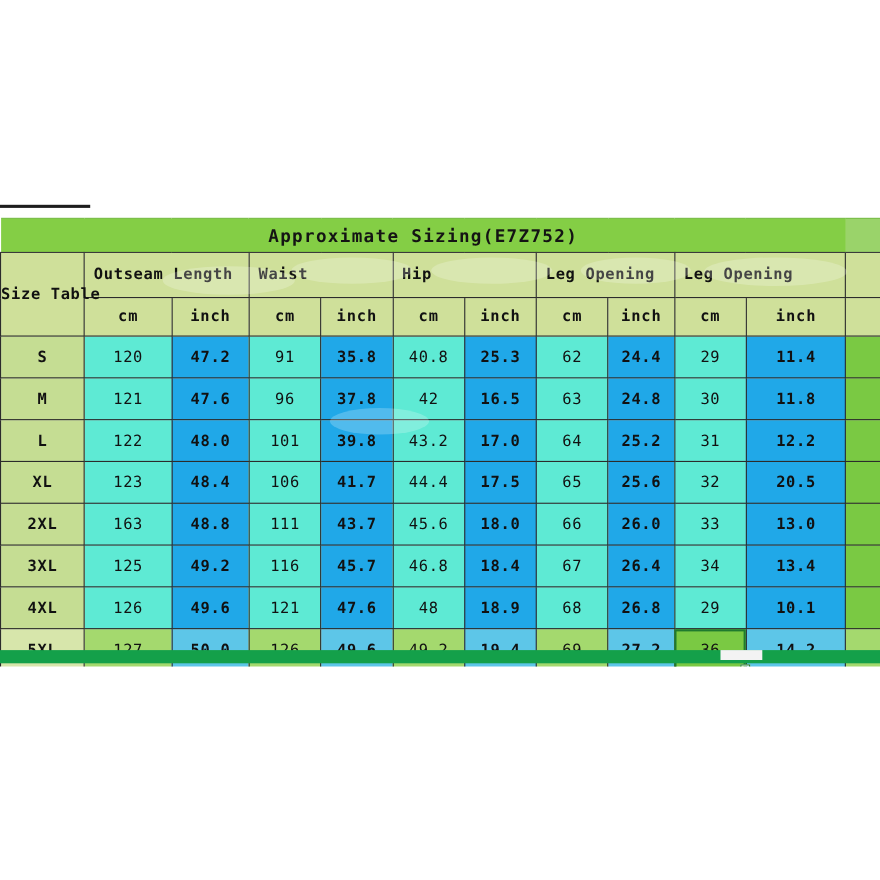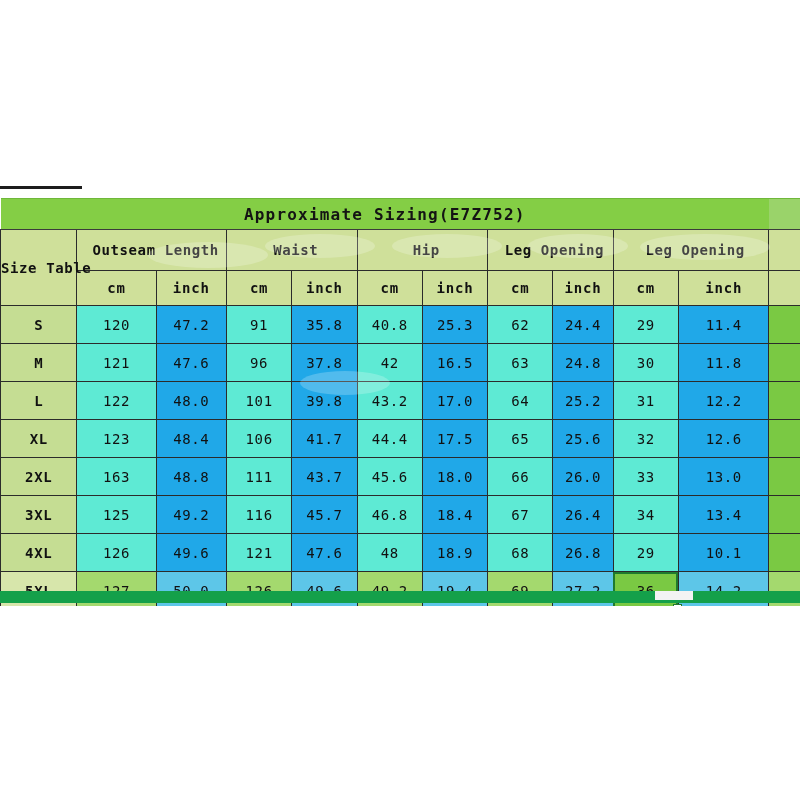--- a/index.html
+++ b/index.html
@@ -90,21 +90,21 @@
 
   
   tr.group-row td,
   tr.unit-row  td {
     background: #cfe09a;
     font-weight: bold;
     color: #111;
   }
   tr.group-row td {
     height: 40px;
-    text-align: center;
+    text-align: left;
     padding-left: 8px;
     font-size: 14px;
     letter-spacing: .6px;
   }
   tr.unit-row td {
     height: 34px;
     font-size: 14px;
     letter-spacing: .8px;
   }
   td.size-label-cell {
@@ -117,21 +117,21 @@
     white-space: nowrap;
     
     text-indent: -8px;
     margin-top: 13px;
   }
 
   
   tr.data-row td { height: 37px; font-size: 14px; letter-spacing: .6px; }
   td.size-col { background: #c5dd93; font-weight: bold; font-size: 14px; }
   td.cm-col   { background: #5eead4; }
-  td.in-col   { background: #20a8e8; }
+  td.in-col   { background: #20a8e8; font-weight: bold; }
   td.tail-col { background: #7ac943; }
 
   
   tr.row-last td.size-col { background: #d7e6ab; }
   tr.row-last td.cm-col   { background: #a4d96e; }
   tr.row-last td.in-col   { background: #5dc6e8; }
   tr.row-last td.tail-col { background: #a4d96e; }
 
   
   td.cell-selected {
@@ -279,21 +279,21 @@
           <td class="size-col">XL</td>
           <td class="cm-col">123</td>
           <td class="in-col">48.4</td>
           <td class="cm-col">106</td>
           <td class="in-col">41.7</td>
           <td class="cm-col">44.4</td>
           <td class="in-col">17.5</td>
           <td class="cm-col">65</td>
           <td class="in-col">25.6</td>
           <td class="cm-col">32</td>
-          <td class="in-col">12.6</td>
+          <td class="in-col">20.5</td>
           <td class="tail-col"></td>
         </tr>
         <tr class="data-row">
           <td class="size-col">2XL</td>
           <td class="cm-col">163</td>
           <td class="in-col">48.8</td>
           <td class="cm-col">111</td>
           <td class="in-col">43.7</td>
           <td class="cm-col">45.6</td>
           <td class="in-col">18.0</td>

